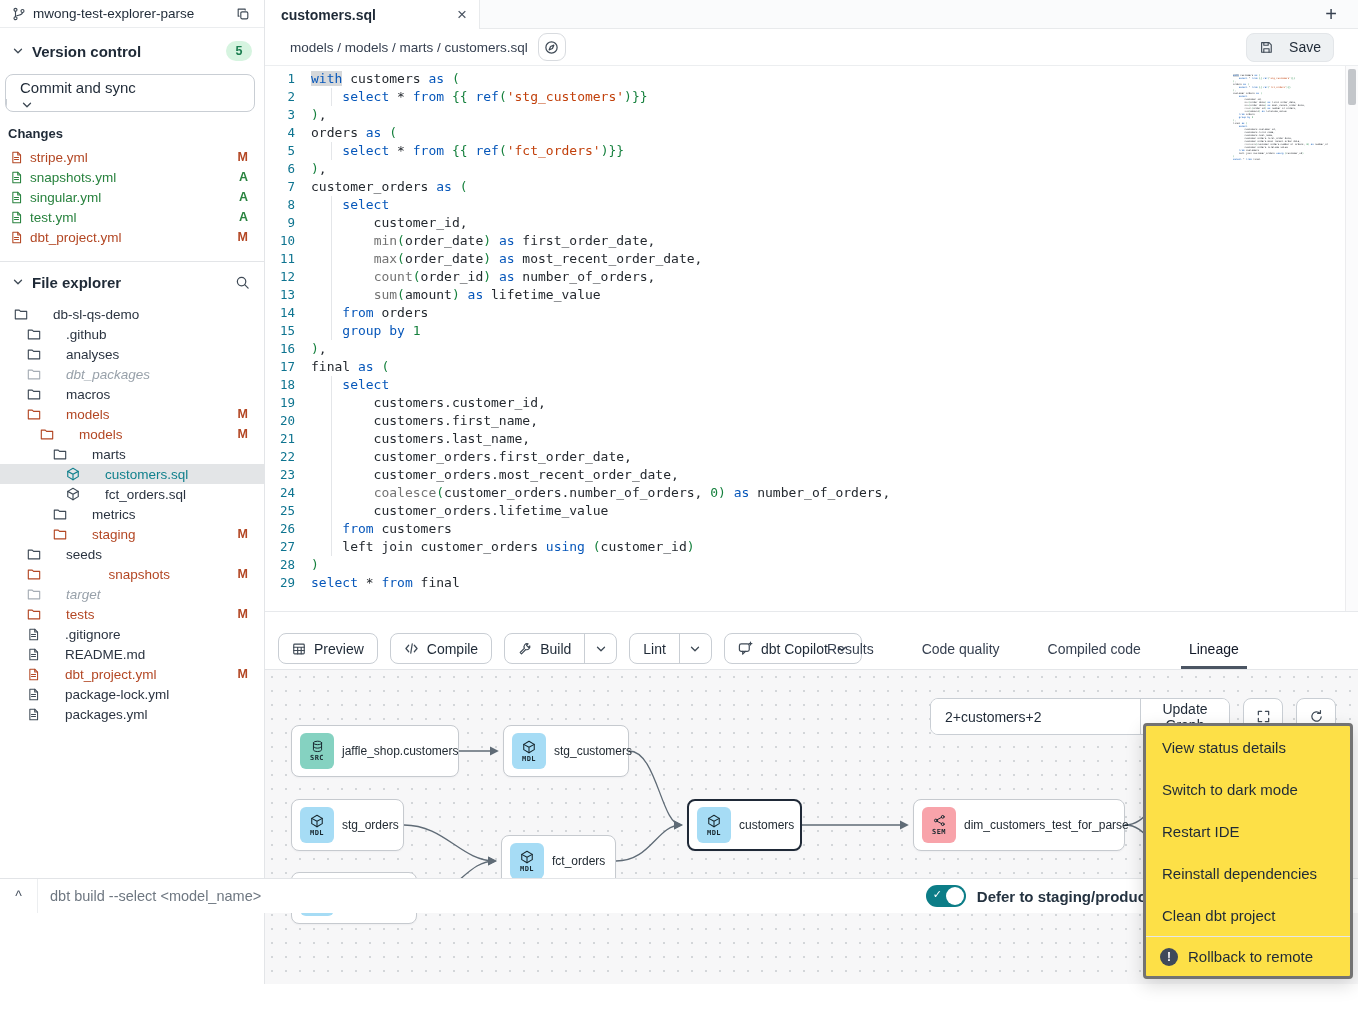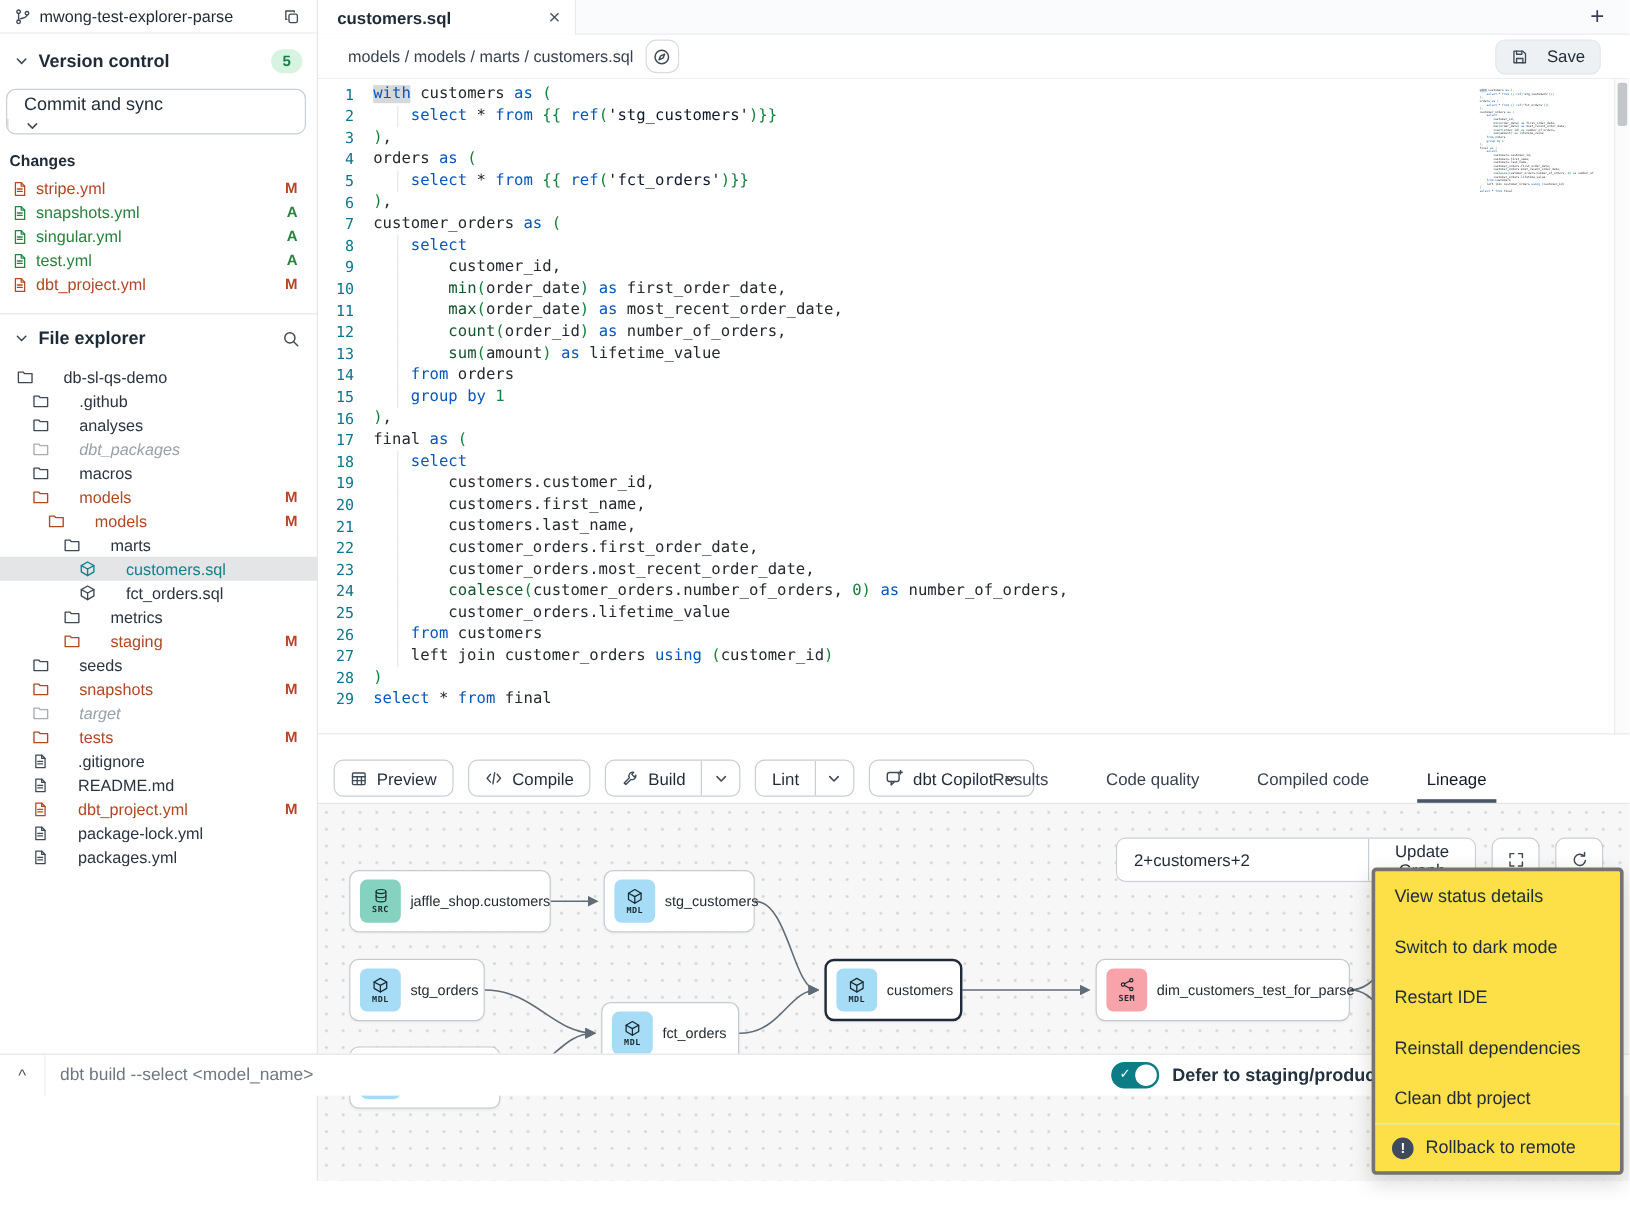--- a/index.html
+++ b/index.html
@@ -47,21 +47,21 @@
   .copilot-circle { width:28px; height:28px; border:1px solid #d8dbdf; border-radius:9px; background:#fff; display:flex; align-items:center; justify-content:center; cursor:pointer; }
   .save-btn { margin-left:auto; height:29px; padding:0 12px; background:#eef1f3; border:1px solid #e3e6e9; border-radius:8px; display:flex; align-items:center; gap:16px; font-size:14px; color:#1f2a37; cursor:pointer; font-family:inherit; }
 
   
   .editor { position:absolute; left:0; top:66px; right:0; height:546px; background:#fff; border-bottom:1px solid #e7e9ec; overflow:hidden; }
   .code { padding-top:4px; font-family:"DejaVu Sans Mono","Liberation Mono",monospace; font-size:13px; line-height:18px; }
   .cl { display:flex; }
   .cl .g { width:46px; text-align:right; padding-right:16px; color:#0e7490; flex:none; font-size:12.5px; user-select:none; }
   .cl .c { position:relative; white-space:pre; flex:1; color:#24292f; }
   .guide { position:absolute; left:20px; top:0; bottom:0; width:1px; background:#e4e6e9; }
-  .tk.kw { color:#0757ba; } .tk.fn { color:#14532d; } .tk.str { color:#0f172a; }
+  .tk.kw { color:#0757ba; } .tk.fn { color:#737373; } .tk.str { color:#c2410c; }
   .tk.br, .tk.num { color:#15803d; } .tk.p { color:#24292f; }
   .tk.sel { background:#d6d8da; }
   .minimap { position:absolute; top:4px; right:30px; width:95px; font-family:"DejaVu Sans Mono",monospace; font-size:2.4px; line-height:3px; white-space:pre; overflow:hidden; pointer-events:none; } .minimap .cl{display:block;}
   .vscroll { position:absolute; right:0; top:0; bottom:0; width:13px; border-left:1px solid #ececee; background:#fbfbfc; }
   .vscroll .thumb { position:absolute; top:3px; left:2px; right:2px; height:36px; background:#c3c6ca; border-radius:2px; }
 
   
   .actionbar { position:absolute; left:0; top:628px; right:0; height:42px; background:#fff; border-bottom:1px solid #e4e6e9; display:flex; align-items:center; padding-left:13px; gap:12px; }
   .ab-btn { height:31px; border:1px solid #c9ced4; border-radius:8px; background:#fff; display:flex; align-items:center; gap:8px; padding:0 13px; font-size:14px; color:#1f2a37; cursor:pointer; font-family:inherit; }
   .ab-split { height:31px; border:1px solid #c9ced4; border-radius:8px; background:#fff; display:flex; align-items:stretch; overflow:hidden; }
@@ -326,21 +326,21 @@
           <span class="st">M</span>
         </div>
         <div class="tree-row" style="padding-left: 27px;">
           <span>
             <svg class="ic" width="14" height="14" viewBox="0 0 16 16">
               <path d="M1.5 3.5h4.5L7.5 5h7v8.5h-13z"></path>
             </svg>
           </span>
           <span class="lbl">seeds</span>
         </div>
-        <div class="tree-row mod" style="padding-left: 27px;">
+        <div class="tree-row mod" style="padding-left: 27px; text-align: center;">
           <span>
             <svg class="ic" width="14" height="14" viewBox="0 0 16 16">
               <path d="M1.5 3.5h4.5L7.5 5h7v8.5h-13z"></path>
             </svg>
           </span>
           <span class="lbl">snapshots</span>
           <span class="st">M</span>
         </div>
         <div class="tree-row dim" style="padding-left: 27px;">
           <span>

